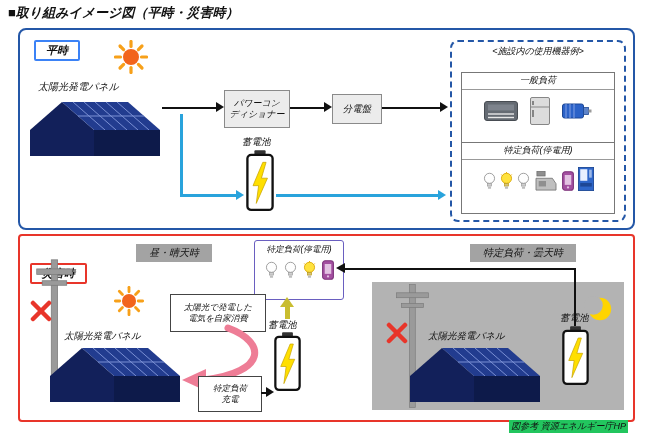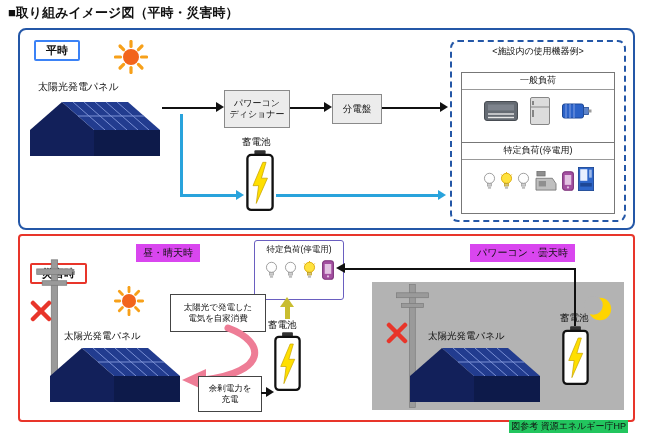--- a/index.html
+++ b/index.html
@@ -1,26 +1,26 @@
 <!DOCTYPE html>
 <html><head>
 <meta charset="utf-8">
 <style>
   html,body{margin:0;padding:0;background:#fff;}
   .canvas{position:relative;width:650px;height:438px;background:#fff;overflow:hidden;
-          font-family:"Liberation Sans","DejaVu Sans",sans-serif;color:#111;}
+          font-family:"Liberation Sans","DejaVu Sans",sans-serif;color:#111;font-style:italic;}
   .abs{position:absolute;}
   .title{position:absolute;left:8px;top:4px;font-size:13px;font-weight:bold;white-space:nowrap;}
   .panel{position:absolute;background:#fff;}
   .panel-blue{left:18px;top:28px;width:613px;height:198px;border:2.5px solid #2457a7;border-radius:8px;}
   .panel-red{left:18px;top:234px;width:613px;height:184px;border:2.5px solid #e8352a;border-radius:4px;}
   .tag{position:absolute;background:#fff;font-size:11px;font-weight:bold;padding:1px 10px;white-space:nowrap;border-radius:2px;}
   .tag-blue{border:2px solid #3b82f6;}
   .tag-red{border:2px solid #e8352a;margin-top:21px;}
-  .tag-yellow{position:absolute;background:#d946ef;font-size:10px;padding:2px 7px;white-space:nowrap;}
+  .tag-yellow{position:absolute;background:#a3a3a3;font-size:10px;padding:2px 13px;white-space:nowrap;}
   .sl{position:absolute;font-size:10px;white-space:nowrap;}
   .box-gray{position:absolute;background:#ececec;border:1px solid #8a8a8a;display:flex;align-items:center;justify-content:center;text-align:center;font-size:9px;line-height:1.25;}
   .wbox{position:absolute;background:#fff;border:1px solid #444;display:flex;align-items:center;justify-content:center;text-align:center;font-size:8.5px;line-height:1.35;}
   .preline{white-space:pre-line;}
   .facility{position:absolute;left:430px;top:10px;width:172px;height:178px;border:2px dashed #2457a7;border-radius:8px;background:#fff;}
   .fac-title{font-size:9px;text-align:center;margin-top:3px;white-space:nowrap;}
   .load-box{position:absolute;border:1px solid #777;background:#fff;}
   .load-title{font-size:9px;text-align:center;border-bottom:1px solid #999;padding:1px 0 2px;white-space:nowrap;}
   .icon-row{display:flex;justify-content:center;align-items:flex-end;margin-top:7px;}
   .line{position:absolute;background:#111;}
@@ -215,21 +215,21 @@
               <use href="#vending"></use>
             </svg>
         </div>
       </div>
     </div>
   </div>
 
   <div class="panel panel-red">
     <div class="tag tag-red" style="left:10px;top:6px">災害時</div>
     <div class="tag-yellow" style="left:116px;top:8px">昼・晴天時</div>
-    <div class="tag-yellow" style="left:450px;top:8px">パワーコン・曇天時</div>
+    <div class="tag-yellow" style="left:450px;top:8px">特定負荷・曇天時</div>
 
     <div class="load-box" style="left:234px;top:4px;width:88px;height:58px;border:1.5px solid #6a5fc0;border-radius:3px">
       <div class="load-title" style="font-size:8.5px;border-bottom:none;padding-top:3px">特定負荷(停電用)</div>
       <div class="icon-row" style="gap:6px;margin-top:2px">
         <svg width="13" height="19" viewBox="0 0 18 27">
             <use href="#bulb-off"></use>
           </svg>
         <svg width="13" height="19" viewBox="0 0 18 27">
             <use href="#bulb-off"></use>
           </svg>
@@ -261,21 +261,21 @@
     <div class="sl" style="left:44px;top:94px;font-size:9.5px">太陽光発電パネル</div>
     <svg class="abs" style="left:30px;top:104px" width="130" height="62" viewBox="0 0 130 62">
         <use href="#house"></use>
       </svg>
 
     <svg class="abs" style="left:150px;top:86px" width="105" height="72" viewBox="0 0 105 72">
       <path d="M 58 6 C 96 20, 98 50, 34 58" fill="none" stroke="#ee7d96" stroke-width="7" stroke-linecap="round"></path>
       <polygon points="36,47 12,58 36,69" fill="#ee7d96"></polygon>
     </svg>
 
-    <div class="wbox preline" style="left:178px;top:140px;width:62px;height:34px">余剰電力を
+    <div class="wbox preline" style="left:178px;top:140px;width:62px;height:34px">特定負荷
 充電</div>
     <div class="line" style="left:241px;top:156px;width:7px;height:2px"></div>
     <div class="ah-r" style="left:246px;top:151px"></div>
 
     <div class="ah-u" style="left:260px;top:61px"></div>
     <div class="stem-y" style="left:265px;top:70px;width:5px;height:13px"></div>
 
     <div class="bat-label" style="left:248px;top:83px">蓄電池</div>
     <svg class="abs" style="left:254px;top:96px" width="27" height="60" viewBox="0 0 30 66">
         <use href="#battery"></use>

